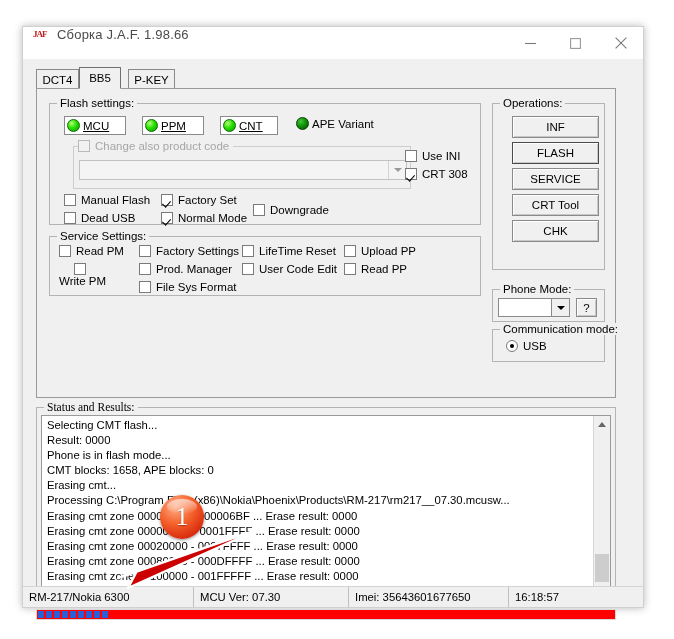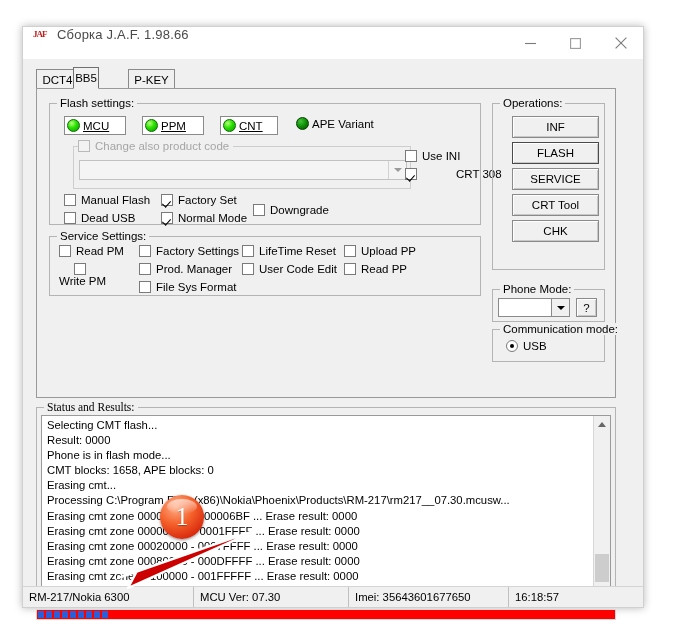--- a/index.html
+++ b/index.html
@@ -31,21 +31,21 @@
 
   
   .tabstrip{position:absolute;left:13px;top:8px;height:22px;}
   .tab{
     position:absolute;top:2px;height:20px;box-sizing:border-box;
     background:#f0f0f0;border:1px solid #8a8a8a;border-bottom:none;
     font-size:11.5px;color:#000;display:flex;align-items:center;justify-content:center;
   }
   .tab.active{top:0;height:22px;background:#f0f0f0;border-color:#707070;z-index:3;border-bottom:1px solid #f0f0f0;}
   .tab-dct4{left:0;width:43px;}
-  .tab-bb5{left:37px;width:26px;}
+  .tab-bb5{left:43px;width:42px;}
   .tab-pkey{left:92px;width:47px;border-right:1px solid #8a8a8a;}
 
   .tabpage{
     position:absolute;left:13px;top:29px;width:580px;height:310px;
     background:#f0f0f0;border:1px solid #9a9a9a;box-sizing:border-box;
   }
 
   
   .group{position:absolute;border:1px solid #b4b4b4;box-sizing:border-box;}
   .group > .glabel{
@@ -237,21 +237,21 @@
               <div class="carrow">
                   <div class="tri"></div>
                 </div>
             </div>
           </div>
 
           <div class="cb" style="left:355px;top:46px;">
             <div class="box"></div>
             <div class="cblabel">Use INI</div>
           </div>
-          <div class="cb" style="left:355px;top:64px;gap:34px;">
+          <div class="cb" style="left:355px;top:64px;">
             <div class="box chk"></div>
             <div class="cblabel">CRT 308</div>
           </div>
 
           <div class="cb" style="left:14px;top:90px;">
             <div class="box"></div>
             <div class="cblabel">Manual Flash</div>
           </div>
           <div class="cb" style="left:14px;top:108px;">
             <div class="box"></div>

